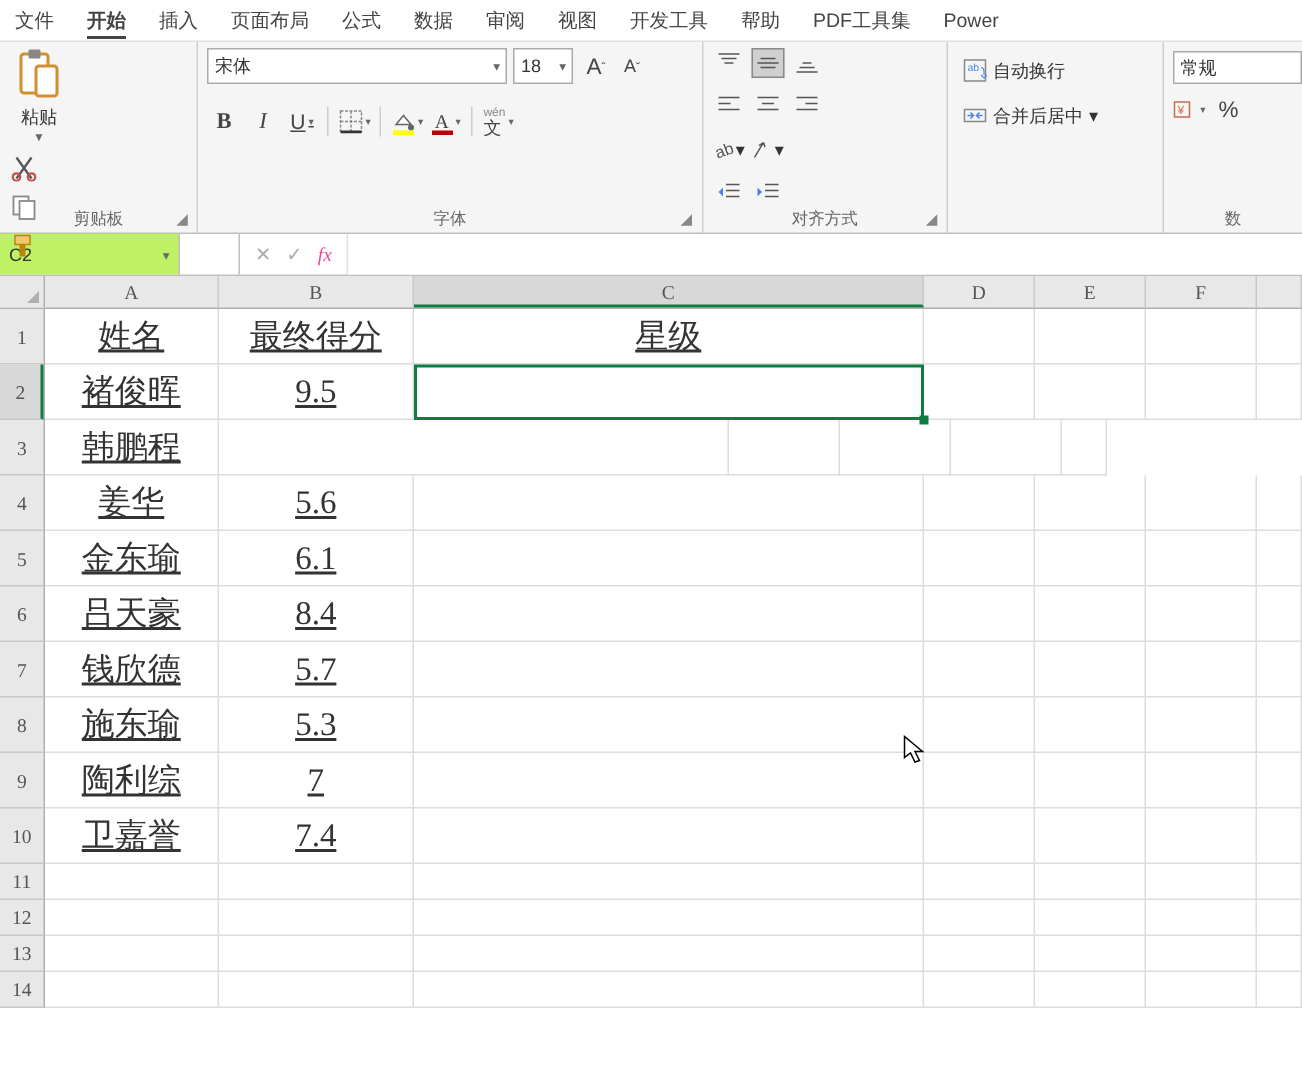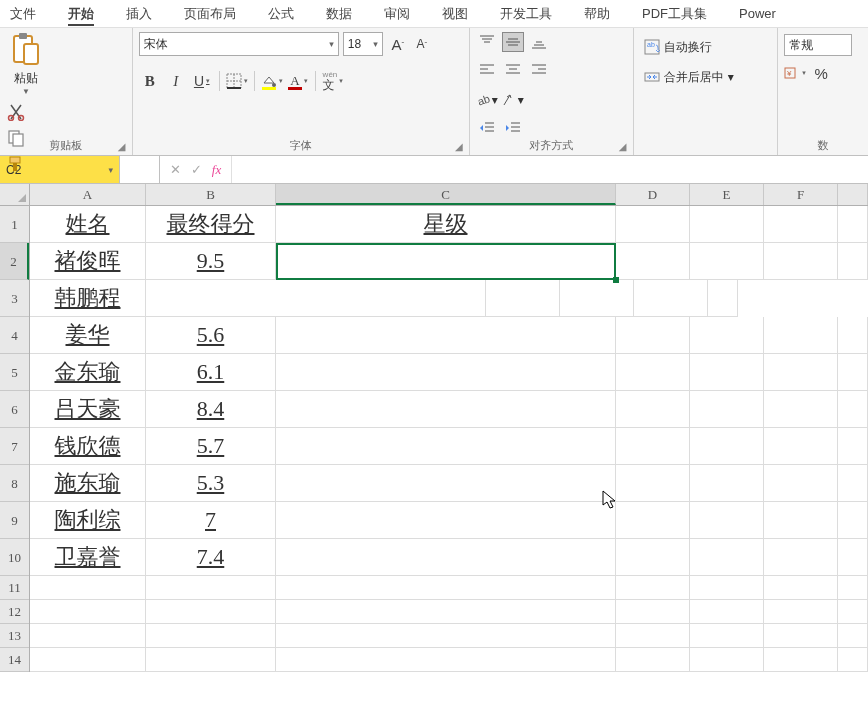--- a/index.html
+++ b/index.html
@@ -1,19 +1,19 @@
 <!DOCTYPE html>
 <html><head>
 <meta charset="utf-8">
 <style>
 * { box-sizing: border-box; margin: 0; padding: 0; font-family: "Microsoft YaHei", SimSun, sans-serif; }
 body { background: #fff; width: 868px; height: 714px; overflow: hidden; font-size: 12px; color: #333; }
 
 
-.menubar { display: flex; align-items: center; height: 28px; background: #fff; border-bottom: 1px solid #e0e0e0; padding: 12px 8px; gap: 28px; }
+.menubar { display: flex; align-items: center; height: 28px; background: #fff; border-bottom: 1px solid #e0e0e0; padding: 12px 8px; gap: 18px; }
 .menubar .tab { font-size: 13px; color: #444; cursor: pointer; padding: 4px 2px; }
 .menubar .tab.active { font-weight: bold; text-decoration: underline; text-underline-offset: 6px; text-decoration-thickness: 2px; }
 
 
 .ribbon { display: flex; height: 128px; background: #f5f5f5; border-bottom: 1px solid #c0c0c0; }
 .ribbon-group { border-right: 1px solid #d0d0d0; display: flex; flex-direction: column; padding: 4px 6px 2px 6px; position: relative; }
 .ribbon-group-label { position: absolute; bottom: 2px; left: 0; right: 0; text-align: center; font-size: 11px; color: #666; }
 .ribbon-group .launcher { position: absolute; bottom: 3px; right: 4px; width: 12px; height: 12px; font-size: 10px; color: #888; text-align: center; line-height: 12px; border: 1px solid transparent; }
 .ribbon-content { flex: 1; display: flex; flex-direction: column; gap: 4px; }
 .row { display: flex; align-items: center; gap: 4px; }
@@ -48,26 +48,26 @@
 .align-btn svg { width:16px; height:14px; }
 .align-btn.active { background:#d0d0d0; border:1px solid #888; }
 
 
 .wrap-merge { display:flex; flex-direction:column; gap:8px; padding-top:4px; }
 .wm-btn { display:flex; align-items:center; gap:4px; font-size:12px; height:22px; padding:0 4px; }
 .wm-btn svg { width:16px; height:16px; }
 
 
 .num-group { display:flex; flex-direction:column; gap:6px; padding-top:2px; }
-.num-format { width:68px; height:22px; border:1px solid #aaa; background:#fff; display:flex; align-items:center; padding:0 4px; font-size:12px; }
+.num-format { width:86px; height:22px; border:1px solid #aaa; background:#fff; display:flex; align-items:center; padding:0 4px; font-size:12px; }
 .num-row { display:flex; gap:4px; }
 
 
 .fbar { display:flex; align-items:center; height:28px; border-bottom:1px solid #c0c0c0; background:#fff; }
-.namebox { width:120px; height:100%; border-right:1px solid #c0c0c0; display:flex; align-items:center; justify-content:space-between; padding:0 6px; font-size:12px; background:#fde047; }
+.namebox { width:120px; height:100%; border-right:1px solid #c0c0c0; display:flex; align-items:center; justify-content:space-between; padding:0 6px; font-size:12px; background:#bef264; }
 .fbar-btns { display:flex; align-items:center; gap:10px; padding:0 10px; border-right:1px solid #e0e0e0; height:100%; }
 .fbar-btns span { color:#aaa; font-size:13px; }
 .fbar-btns .fx { font-style:italic; font-family:"Times New Roman",serif; color:#ec4899; }
 .formula-input { flex:1; height:100%; border:none; outline:none; padding:0 6px; font-size:12px; }
 
 
 .grid { position:relative; }
 .col-headers { display:flex; height:22px; background:#e8e8e8; border-bottom:1px solid #b0b0b0; }
 .corner { width:30px; border-right:1px solid #b0b0b0; background:#e8e8e8; position:relative;}
 .corner::after { content:""; position:absolute; right:3px; bottom:3px; width:0; height:0; border-left:8px solid transparent; border-bottom:8px solid #b0b0b0; }

